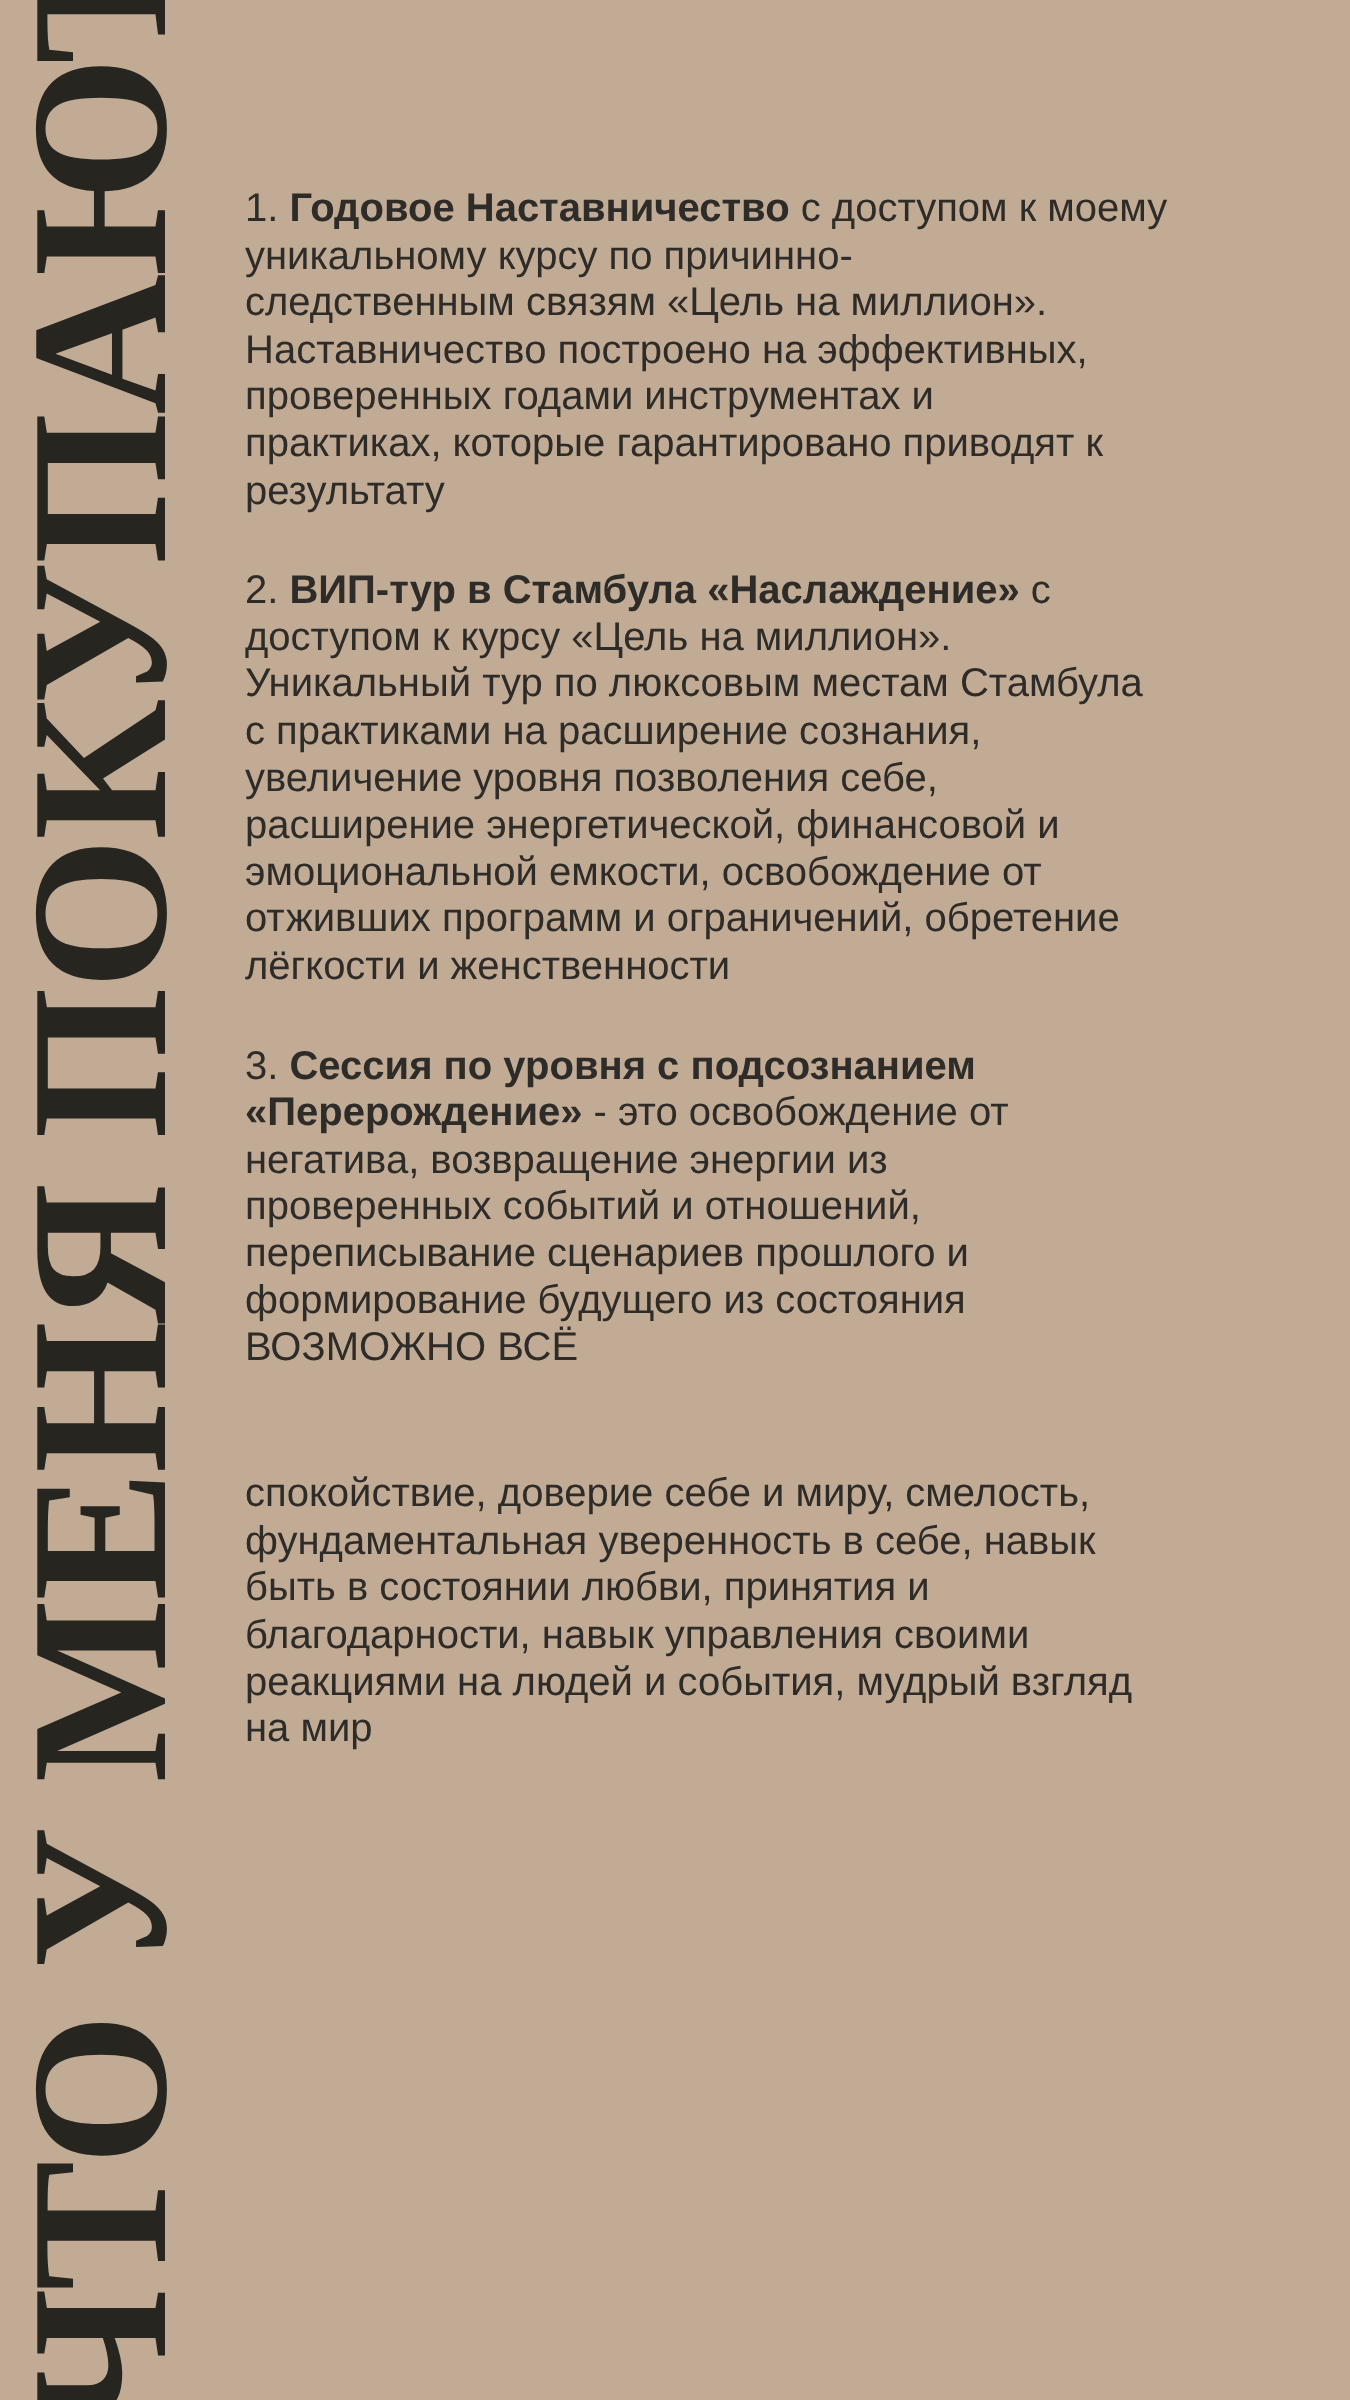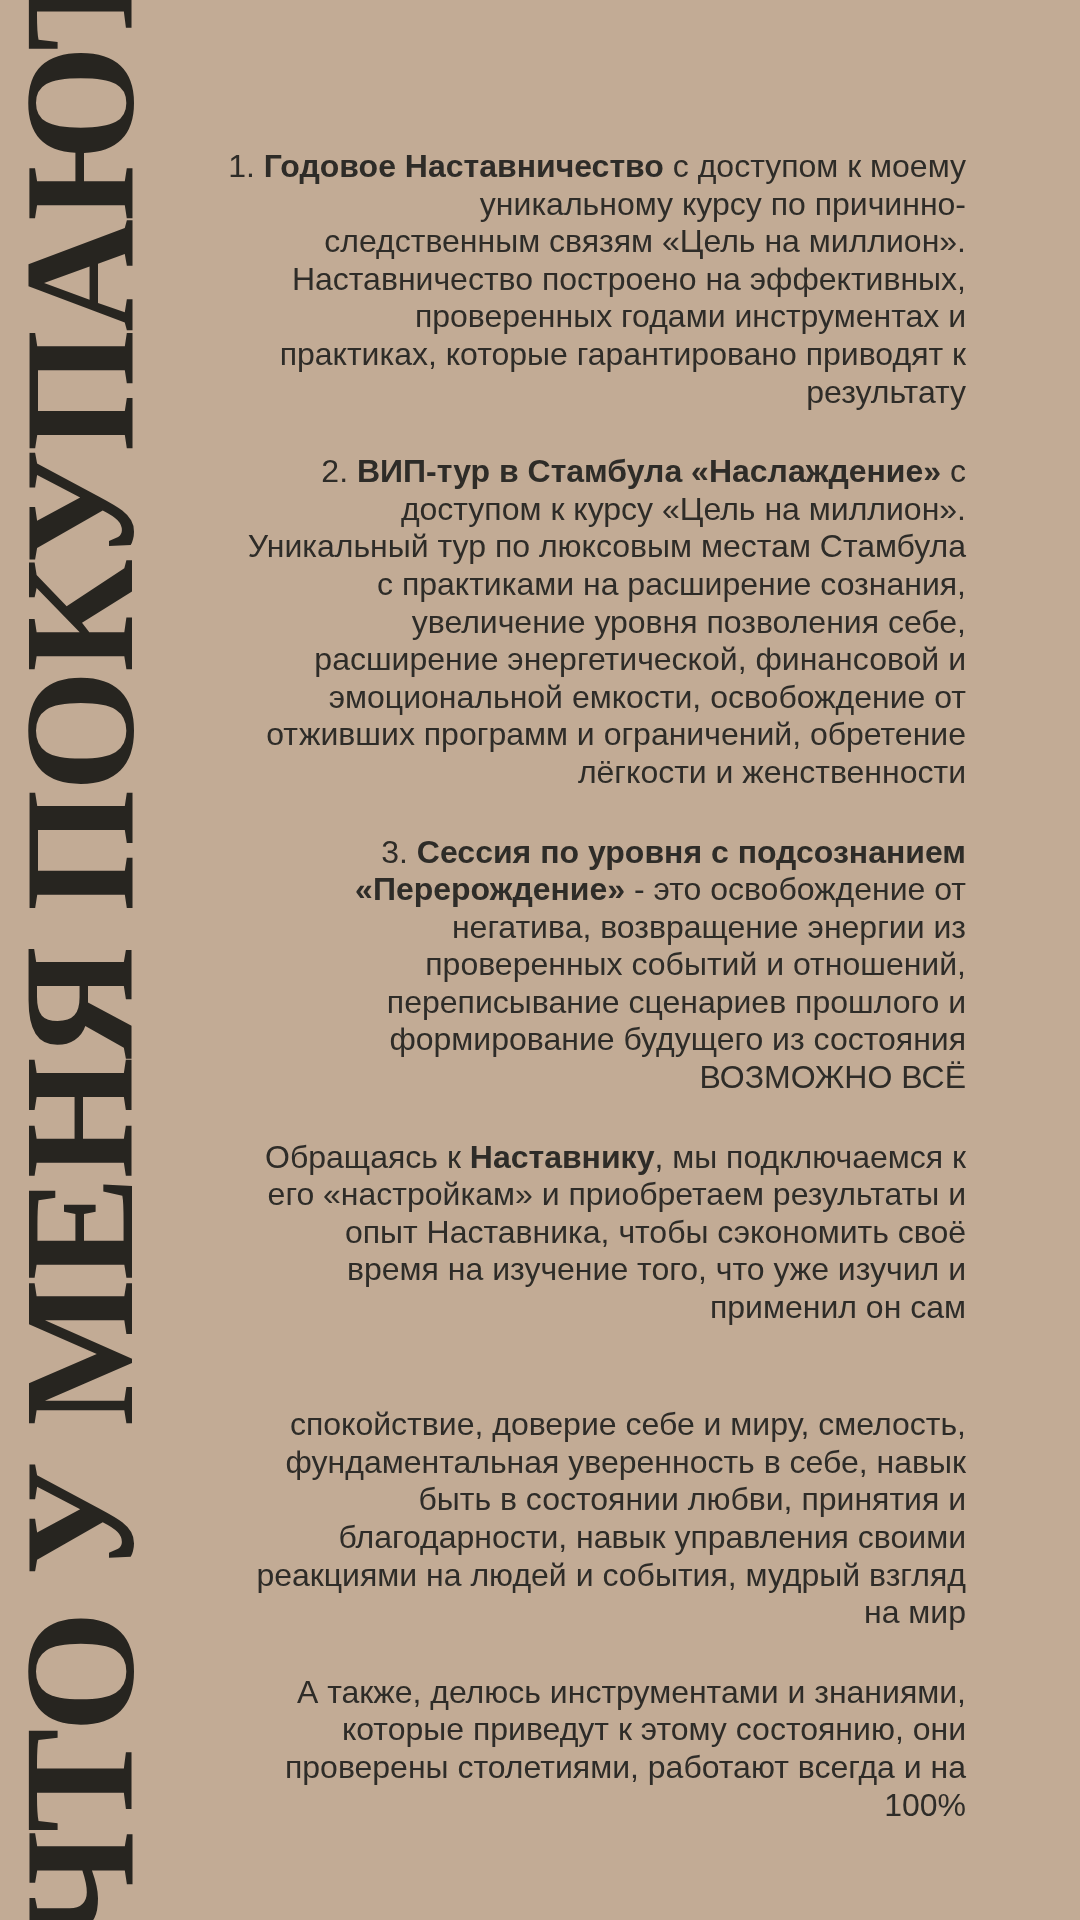--- a/index.html
+++ b/index.html
@@ -34,21 +34,20 @@
     top: 148px;
     width: 770px;
     font-size: 32px;
     line-height: 37.6px;
     color: var(--text, #2e2c28);
   }
 
   .content p {
     margin: 0 0 42px 0;
     white-space: pre-line;
-    text-align: right;
   }
 
   .content .seg-bold { font-weight: 700; }
   .content .seg-regular { font-weight: 400; }
 </style>
 </head>
 <body>
 
 <div id="poster">
   <div class="vertical-headline">ЧТО У МЕНЯ ПОКУПАЮТ</div>
@@ -70,30 +69,21 @@
 эмоциональной емкости, освобождение от
 отживших программ и ограничений, обретение
 лёгкости и женственности</span></p>
       <p><span class="seg-regular">3. </span><span class="seg-bold">Сессия по уровня с подсознанием
 «Перерождение»</span><span class="seg-regular"> - это освобождение от
 негатива, возвращение энергии из
 проверенных событий и отношений,
 переписывание сценариев прошлого и
 формирование будущего из состояния
 ВОЗМОЖНО ВСЁ</span></p>
-      <p><span class="seg-regular">Обращаясь к </span><span class="seg-bold">Наставнику</span><span class="seg-regular">, мы подключаемся к
-его «настройкам» и приобретаем результаты и
-опыт Наставника, чтобы сэкономить своё
-время на изучение того, что уже изучил и
-применил он сам</span></p>
       <p><span class="seg-regular">
 спокойствие, доверие себе и миру, смелость,
 фундаментальная уверенность в себе, навык
 быть в состоянии любви, принятия и
 благодарности, навык управления своими
 реакциями на людей и события, мудрый взгляд
 на мир</span></p>
-      <p><span class="seg-regular">А также, делюсь инструментами и знаниями,
-которые приведут к этому состоянию, они
-проверены столетиями, работают всегда и на
-100%</span></p>
     </div>
 </div>
 
 </body></html>

